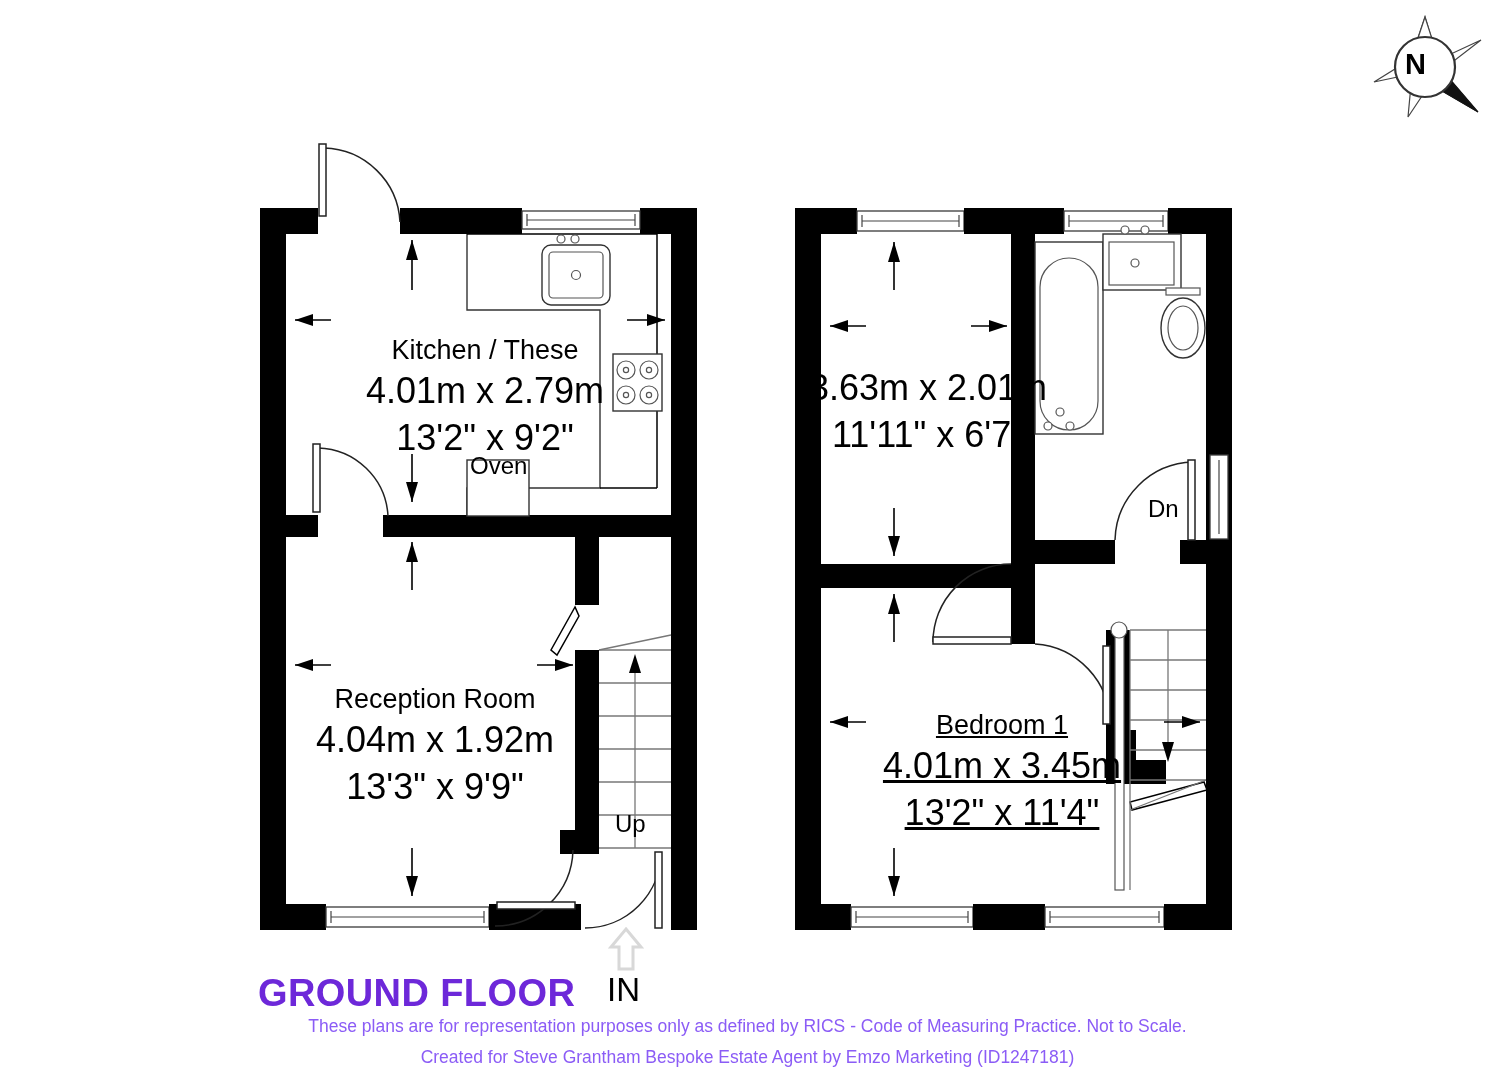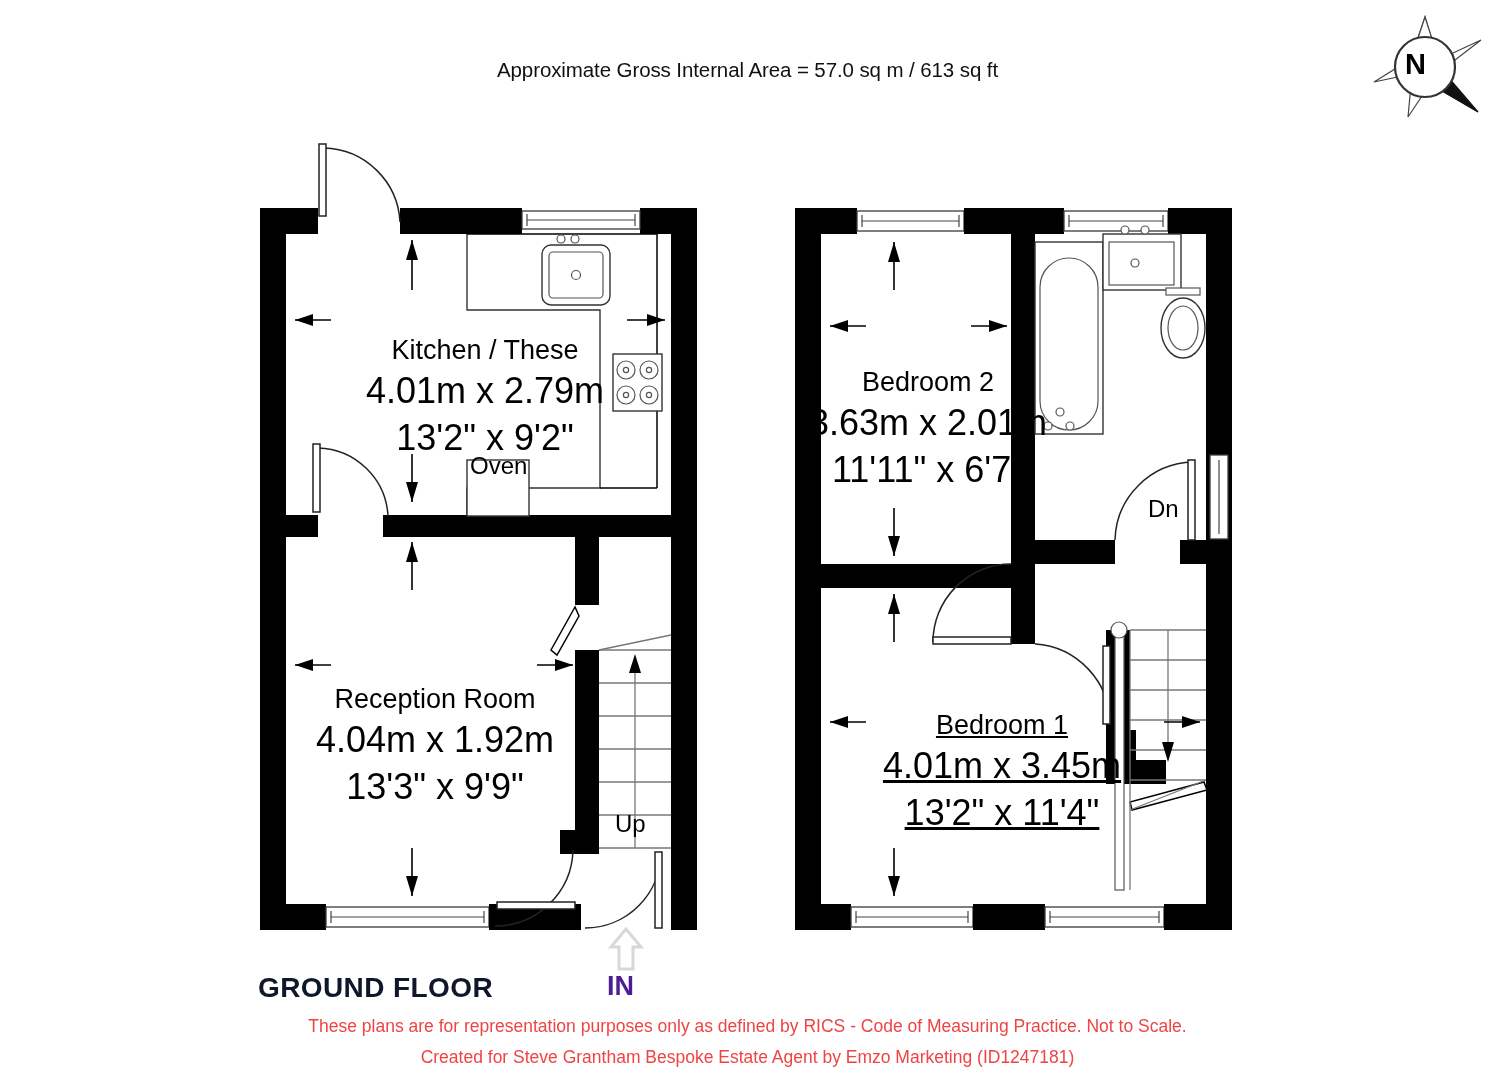--- a/index.html
+++ b/index.html
@@ -31,42 +31,41 @@
     font-size: 20.5px;
     letter-spacing: -0.1px;
     color: #111;
   }
   .footer-line {
     position: absolute;
     left: 0;
     width: 1495px;
     text-align: center;
     font-size: 17.5px;
-    color: #ef4444;
+    color: #8b5cf6;
   }
   .footer-1 { top: 1016px; }
   .footer-2 { top: 1047px; }
 
   .floor-label {
     position: absolute;
-    font-size: 28px;
+    font-size: 38px;
     font-weight: bold;
     letter-spacing: 0.4px;
-    color: #0f172a;
+    color: #6d28d9;
     white-space: nowrap;
   }
   .gf-label { left: 258px; top: 972px; }
   .ff-label { left: 983px; top: 972px; }
 
   .in-label {
     position: absolute;
     left: 607px; top: 971px;
-    font-size: 27px;
-    color: #4c1d95;
-    font-weight: bold;
+    font-size: 33px;
+    color: #000000;
   }
 
   svg { display: block; overflow: visible; }
 
   .wall   { fill: #000000; }
   .thin   { fill: none; stroke: #000000; stroke-width: 1.5; }
   .thinl  { fill: none; stroke: #444444; stroke-width: 1.2; }
   .fixture{ fill: #ffffff; stroke: #333333; stroke-width: 1.4; }
   .fixture2{ fill: #ffffff; stroke: #555555; stroke-width: 1.2; }
   .dimline{ stroke: #000000; stroke-width: 1.6; fill: none; }
@@ -97,21 +96,20 @@
     font-size: 29px;
     font-weight: bold;
     color: #000;
   }
 </style>
 </head>
 <body>
 
 <div id="plan-root">
 
-  <div class="area-header">Approximate Gross Internal Area = 57.0 sq m / 613 sq ft</div>
 
   <svg class="abs" style="left:1368px; top:12px;" width="120" height="110">
     <polygon points="57,5 70,48 113,28 74,58 110,100 62,72 40,105 44,62 6,70 43,47" fill="#ffffff" stroke="#444444" stroke-width="1.2"></polygon>
     <polygon points="57,5 74,58 43,47" fill="#ffffff" stroke="#444444" stroke-width="1.2"></polygon>
     <polygon points="74,58 110,100 62,72" fill="#111111" stroke="#111111" stroke-width="1"></polygon>
     <circle cx="57" cy="55" r="30" fill="#ffffff" stroke="#333333" stroke-width="2.2"></circle>
   </svg>
   <div class="compass-n">N</div>
 
   <svg class="abs" style="left:255px; top:130px;" width="460" height="830">
@@ -369,21 +367,20 @@
 
     <g>
       <line class="dimline" x1="104" y1="464" x2="104" y2="512"></line>
       <polygon points="104,464 98,484 110,484" fill="#000"></polygon>
       <line class="dimline" x1="104" y1="766" x2="104" y2="718"></line>
       <polygon points="104,766 98,746 110,746" fill="#000"></polygon>
     </g>
   </svg>
 
   <div class="room-text" style="left:778px; top:365px; width:300px;">
-    <div class="room-name">Bedroom 2</div>
     <div class="room-dim">3.63m x 2.01m</div>
     <div class="room-dim">11'11" x 6'7"</div>
   </div>
 
   <div class="room-text" style="left:852px; top:708px; width:300px;text-decoration:underline;">
     <div class="room-name">Bedroom 1</div>
     <div class="room-dim">4.01m x 3.45m</div>
     <div class="room-dim">13'2" x 11'4"</div>
   </div>
 

